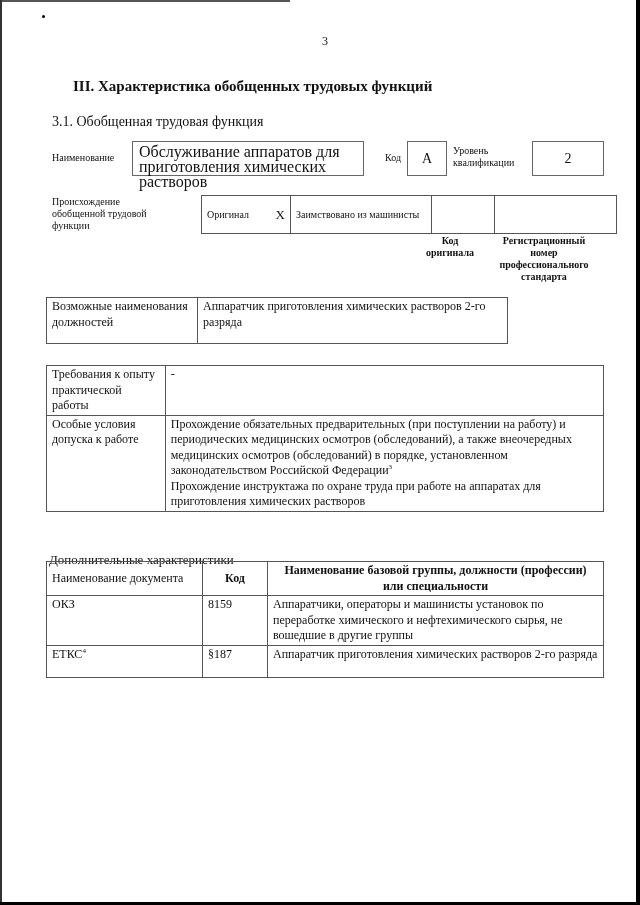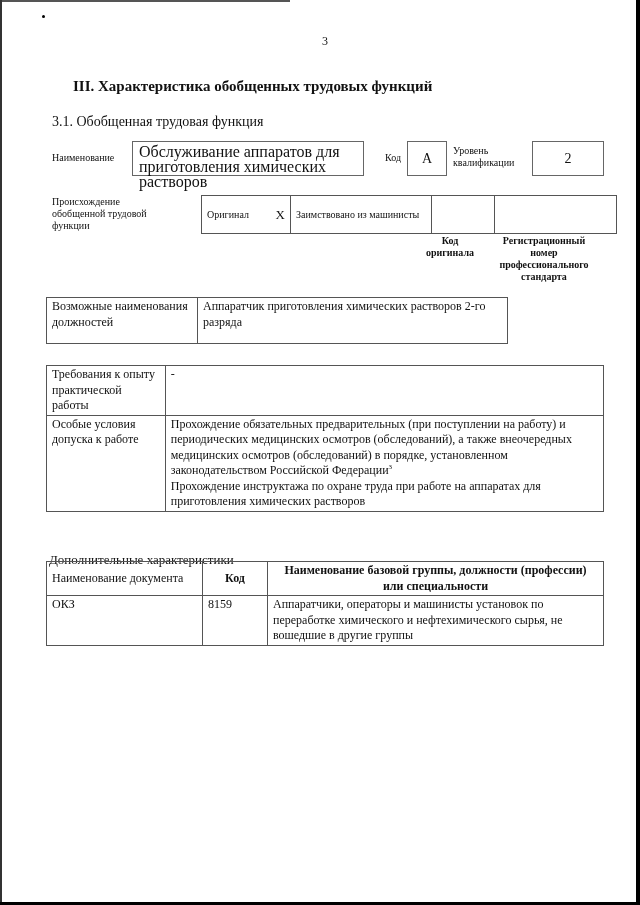--- a/index.html
+++ b/index.html
@@ -97,14 +97,21 @@
       <tr style="height:31px;margin-top:32px;">
     <td style="width:145px;vertical-align:middle;">Наименование документа</td>
     <td style="width:54px;vertical-align:middle;" class="center">Код</td>
     <td class="center">Наименование базовой группы, должности (профессии) или специальности</td>
   </tr>
   <tr style="height:45px;">
     <td>ОКЗ</td>
     <td>8159</td>
     <td>Аппаратчики, операторы и машинисты установок по переработке химического и нефтехимического сырья, не вошедшие в другие группы</td>
   </tr>
+  <tr style="height:32px;">
+    <td>
+      <span>ЕТКС</span><sup>4</sup>
+    </td>
+    <td>§187</td>
+    <td>Аппаратчик приготовления химических растворов 2-го разряда</td>
+  </tr>
 </tbody>
   </table>
 
 </body></html>

